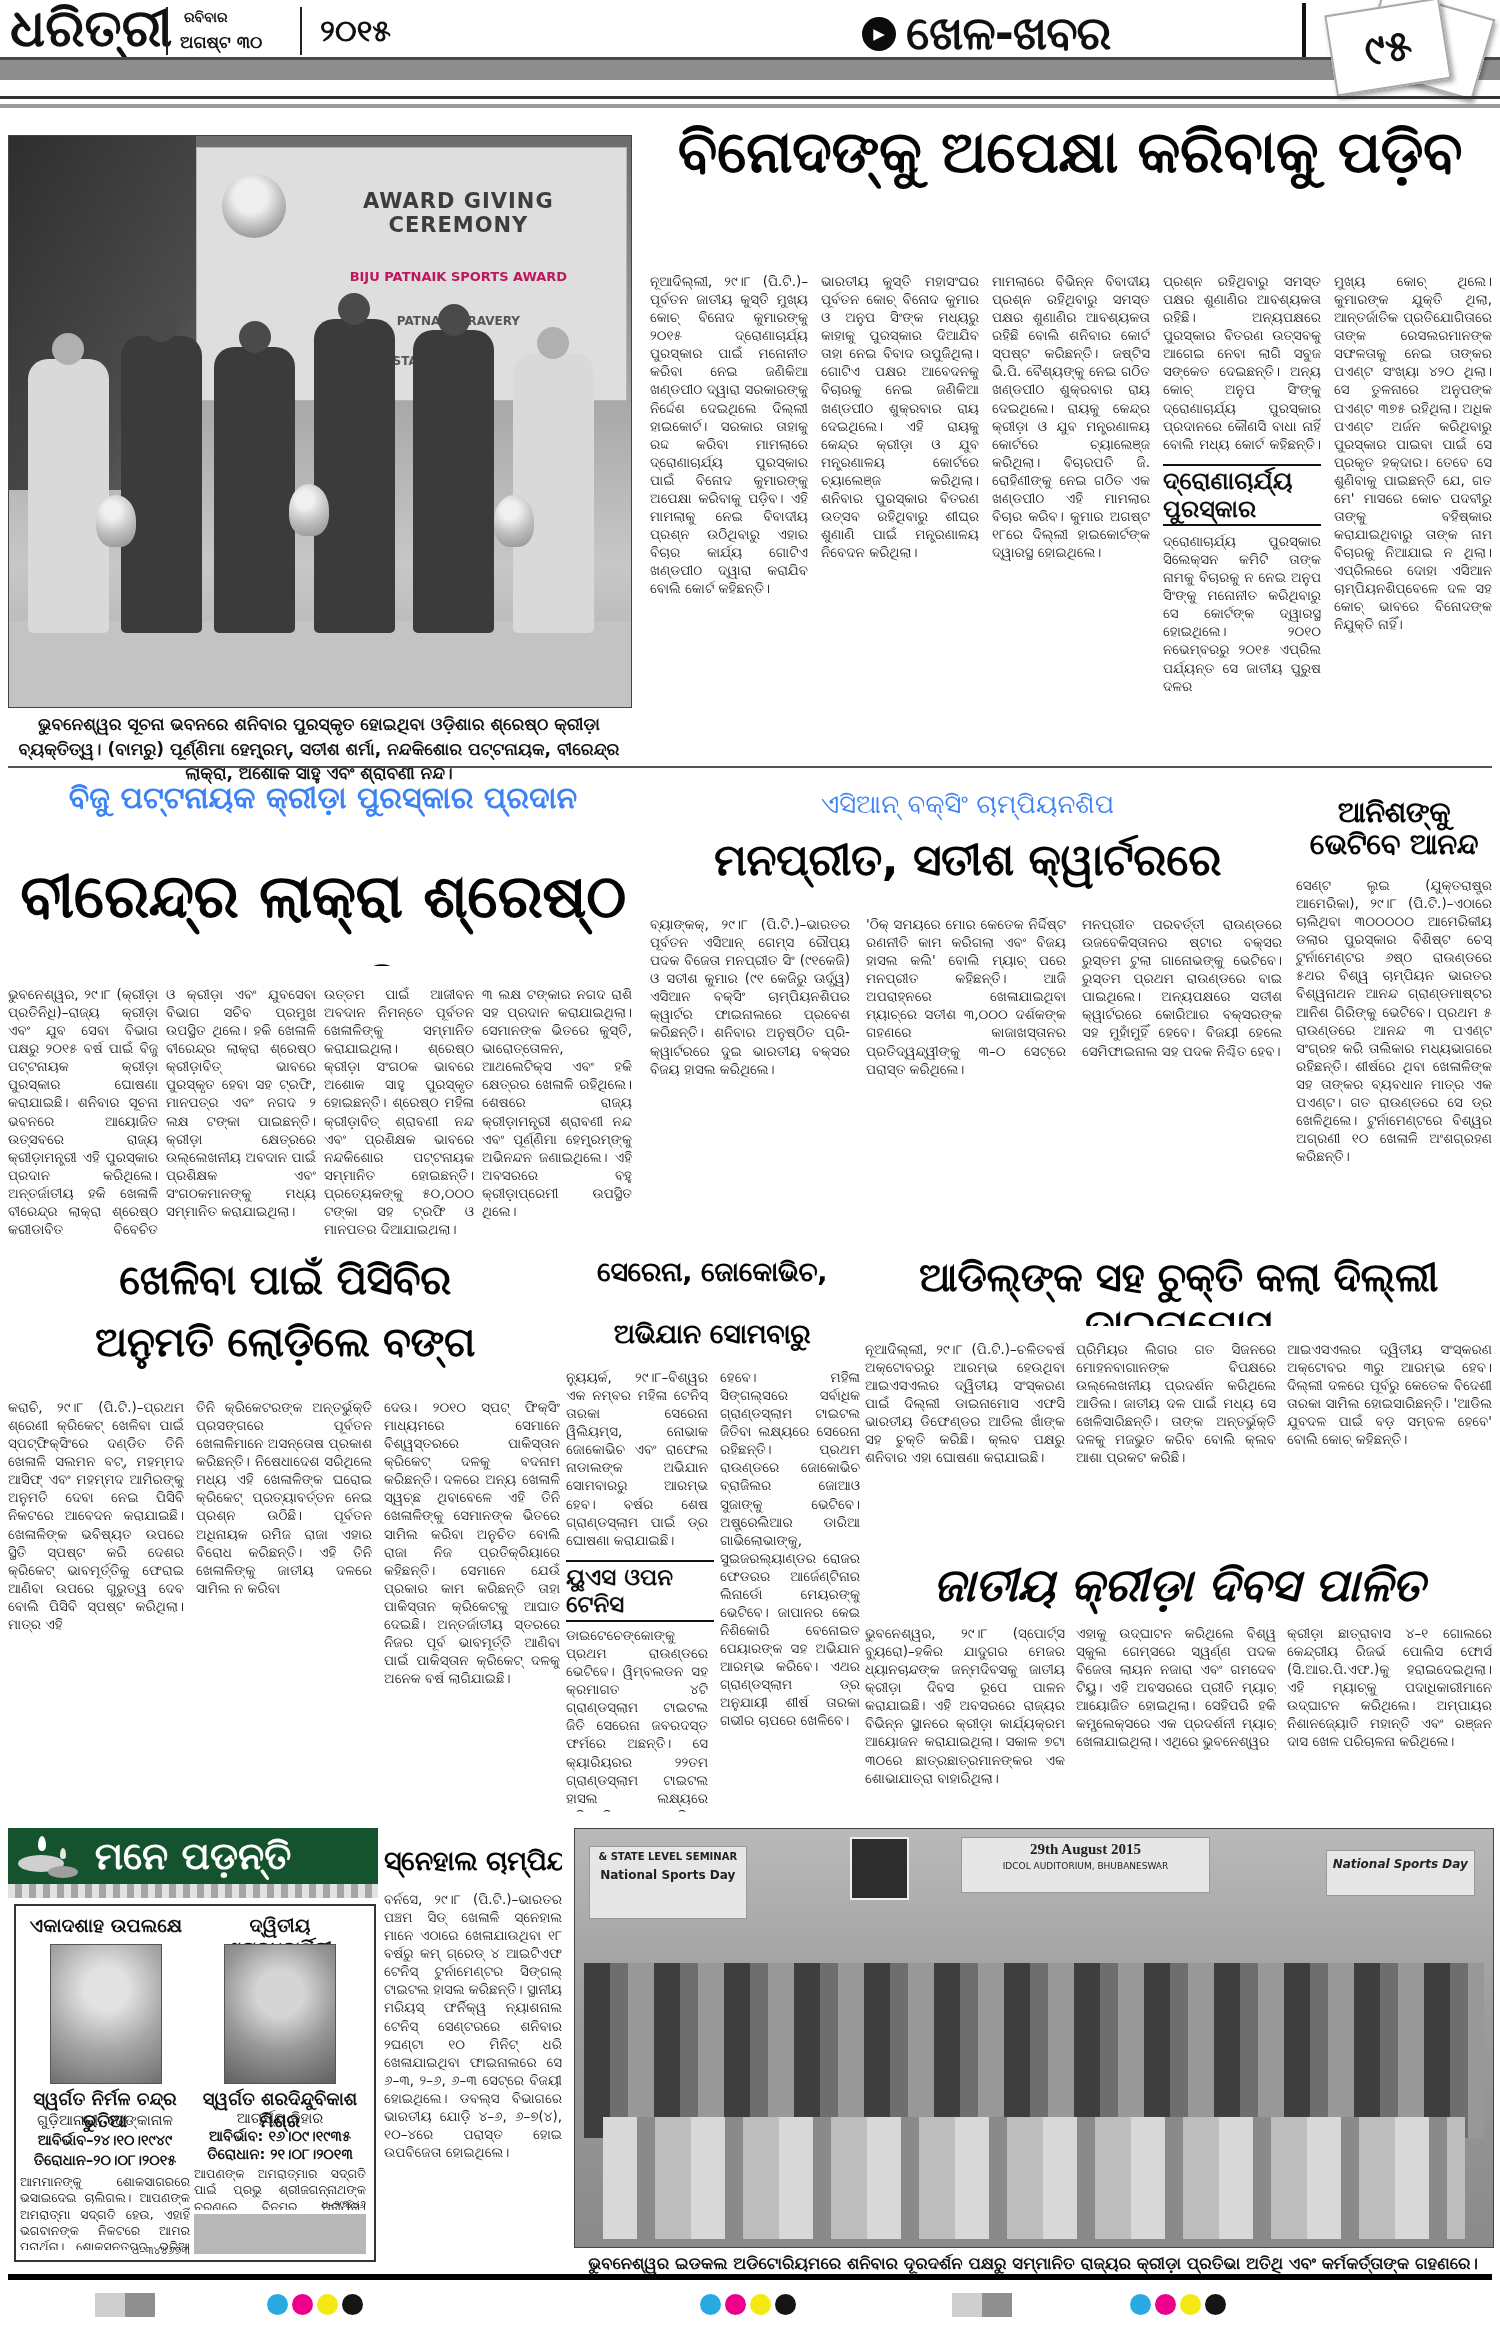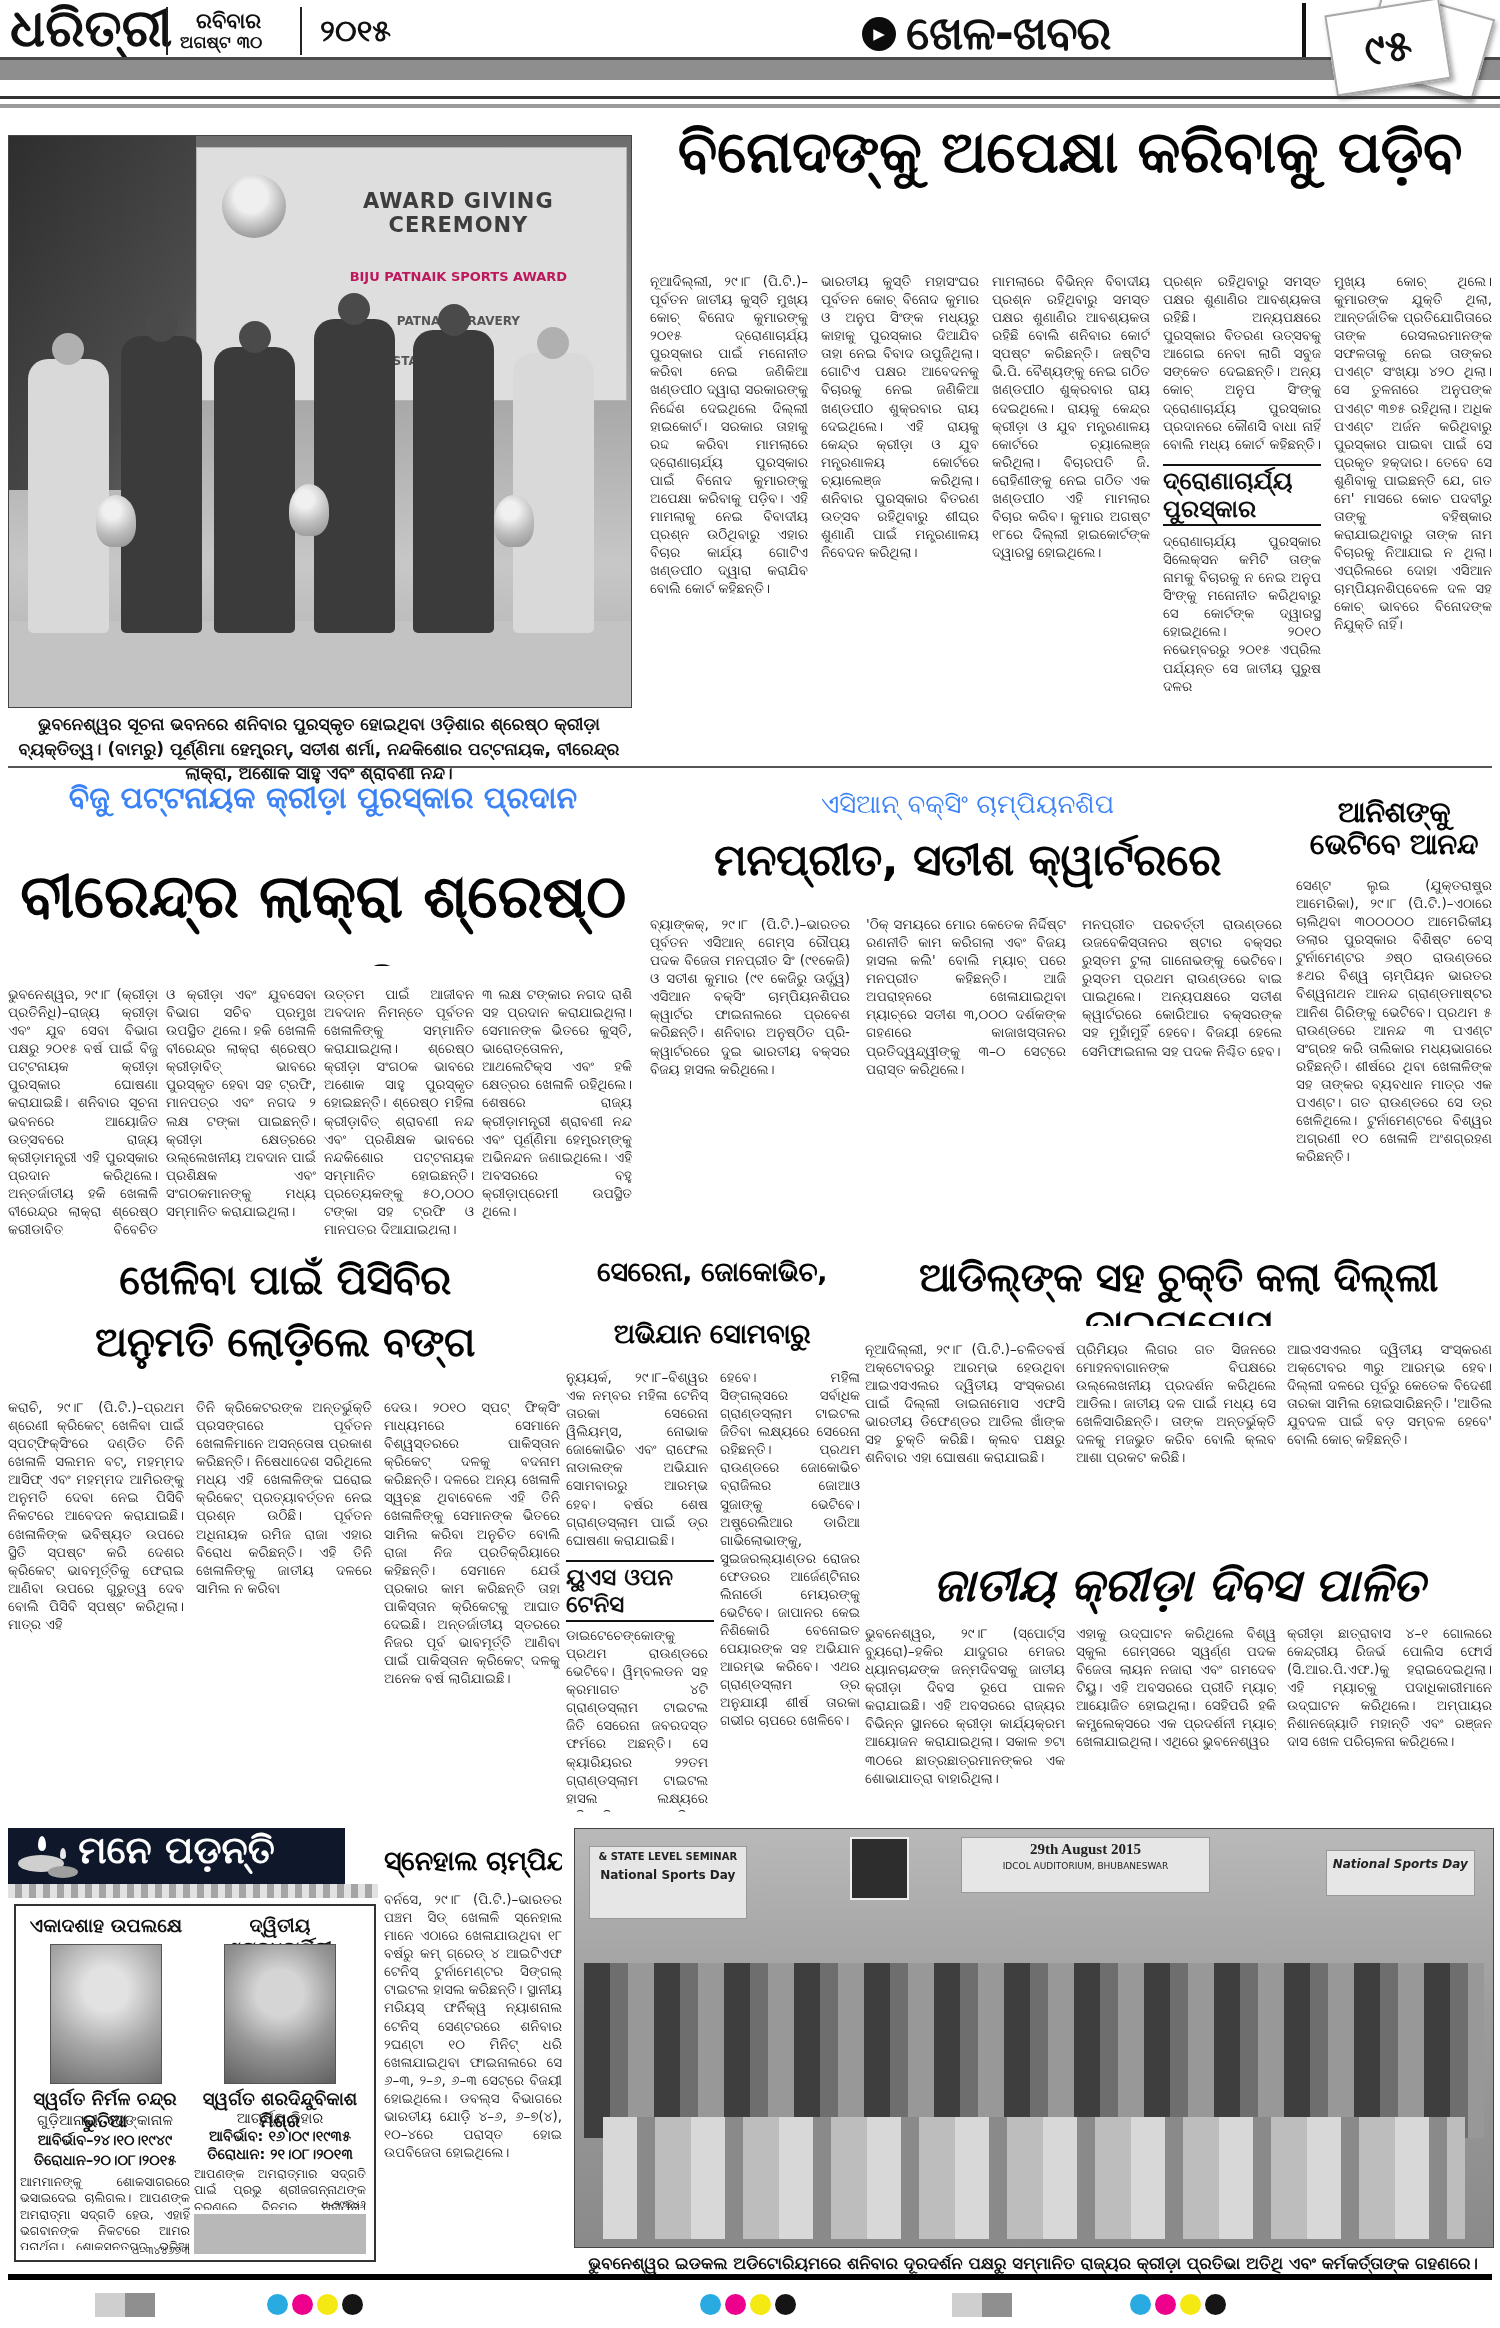--- a/index.html
+++ b/index.html
@@ -27,21 +27,21 @@
   .fig{position:absolute;background:#3b3b3b;border-radius:20px 20px 5px 5px;}
   .fig:before{content:"";position:absolute;top:-26px;left:50%;transform:translateX(-50%);width:32px;height:32px;border-radius:50%;background:#4a4a4a;}
   .fig.light{background:#d9d9d9;}
   .fig.light:before{background:#b0b0b0;}
   .bouquet{position:absolute;width:40px;height:52px;border-radius:50% 50% 40% 40%;background:radial-gradient(circle at 40% 30%,#f0f0f0 0 20%,#bdbdbd 55%,#8d8d8d 100%);}
   
   .crowd-back{position:absolute;left:1%;right:1%;top:32%;height:42%;background:repeating-linear-gradient(90deg,#3e3e3e 0 26px,#6e6e6e 26px 44px,#989898 44px 70px);}
   .crowd-front{position:absolute;left:3%;right:3%;bottom:2%;height:29%;background:repeating-linear-gradient(90deg,#d8d8d8 0 34px,#8a8a8a 34px 52px,#bdbdbd 52px 88px);}
   .minibanner{position:absolute;background:#e6e6e6;border:1px solid #999;color:#222;text-align:center;overflow:hidden;}
   
-  #memhead{position:absolute;left:8px;top:1828px;width:337px;height:56px;background:#0f172a;color:#fff;display:flex;}
+  #memhead{position:absolute;left:8px;top:1828px;width:370px;height:56px;background:#14532d;color:#fff;display:flex;align-items:center;}
   #memtitle{flex:1;text-align:center;font-size:38px;font-weight:900;}
   #garland{position:absolute;left:8px;top:1884px;width:370px;height:14px;background:repeating-linear-gradient(90deg,#e2e2e2 0 7px,#a5a5a5 7px 14px);}
   #membox{position:absolute;left:14px;top:1904px;width:358px;height:354px;border:2px solid #333;background:#fff;}
   .obphoto{position:absolute;border:1px solid #555;}
   .obtxt{position:absolute;font-size:12.5px;line-height:1.3;text-align:justify;overflow:hidden;}
   .obline{position:absolute;text-align:center;font-size:14.5px;font-weight:bold;overflow:hidden;}
   .diya{position:absolute;left:10px;top:8px;width:72px;height:42px;}
   .diya .b1{position:absolute;left:0;bottom:6px;width:46px;height:17px;border-radius:50%;background:#cfcfcf;}
   .diya .b2{position:absolute;left:30px;bottom:0;width:30px;height:12px;border-radius:50%;background:#9e9e9e;}
   .diya .f1{position:absolute;left:20px;top:0;width:8px;height:15px;border-radius:50% 50% 50% 50%/65% 65% 35% 35%;background:#fff;}
@@ -50,21 +50,21 @@
   .dot{position:absolute;width:21px;height:21px;border-radius:50%;top:2294px;}
   .sq{position:absolute;width:30px;height:24px;top:2293px;}
 </style>
 </head>
 <body>
 
 <div id="page">
 
   <div class="abs" id="logo" style="left:10px;top:2px;width:155px;">ଧରିତ୍ରୀ</div>
   <div class="vrule" style="left:166px;top:7px;height:48px;"></div>
-  <div class="abs bold" style="left:196px;top:9px;font-size:21px;">ରବିବାର</div>
+  <div class="abs bold" style="left:184px;top:9px;font-size:14px;">ରବିବାର</div>
   <div class="abs bold" style="left:180px;top:32px;font-size:17px;">ଅଗଷ୍ଟ ୩୦</div>
   <div class="vrule" style="left:300px;top:7px;height:48px;"></div>
   <div class="abs bold" style="left:320px;top:13px;font-size:30px;">୨୦୧୫</div>
   <div class="abs" id="sectionwrap" style="left:862px;top:6px;">
     <div id="playicon">▶</div>
     <div id="sectiontitle">ଖେଳ-ଖବର</div>
   </div>
   <div class="vrule" style="left:1302px;top:3px;width:4px;height:58px;background:#111;"></div>
   <div id="grayband"></div>
   <div class="abs" style="left:1312px;top:-4px;width:186px;height:98px;">

